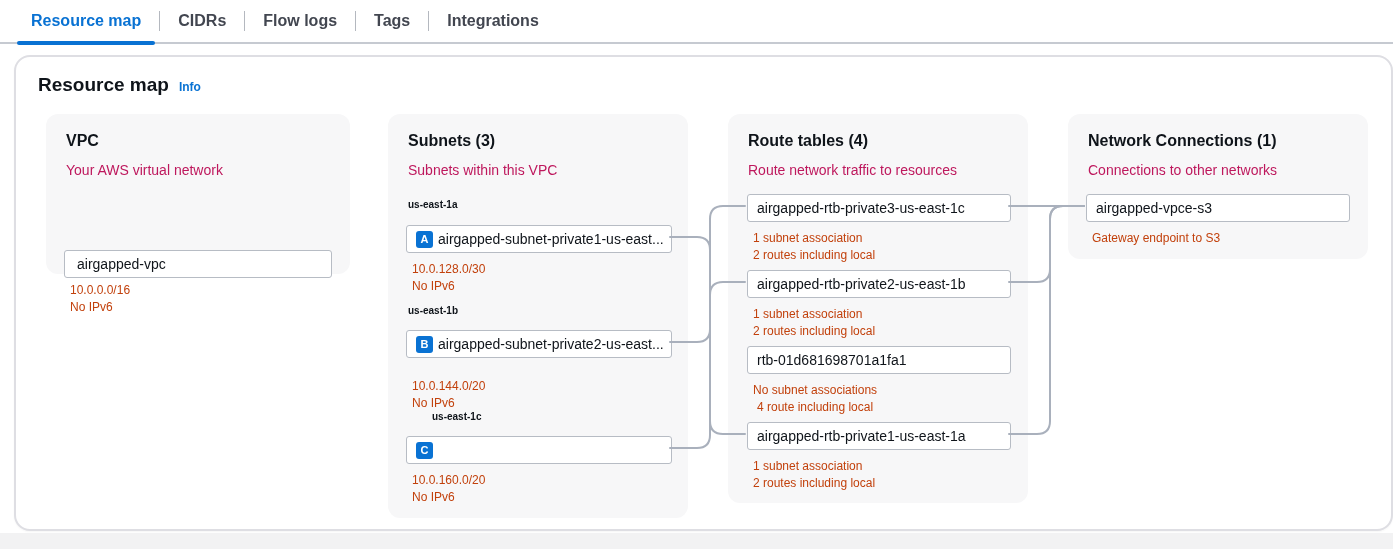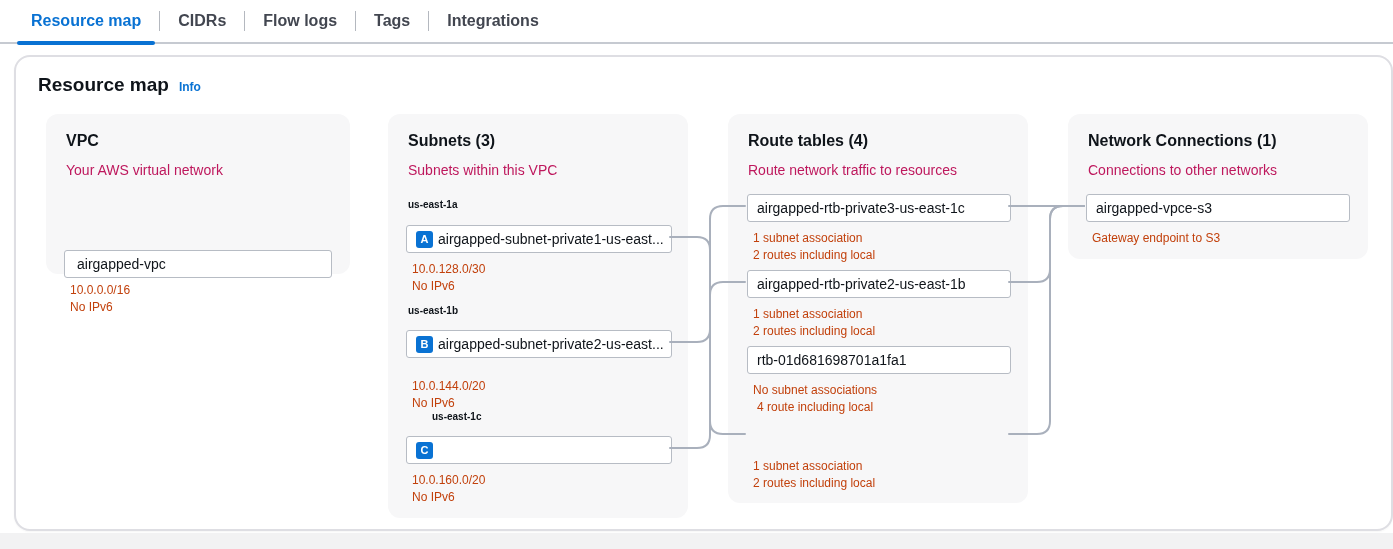--- a/index.html
+++ b/index.html
@@ -142,20 +142,23 @@
       </div>
 
       <div class="res-box" style="left:19px; top:232px; width:264px;">
         <span>rtb-01d681698701a1fa1</span>
       </div>
       <div class="details" style="left:25px; top:268px;text-align:center;">
         <div>No subnet associations</div>
         <div>4 route including local</div>
       </div>
 
+      <div class="res-box" style="left:19px; top:308px; width:264px;">
+        <span>airgapped-rtb-private1-us-east-1a</span>
+      </div>
       <div class="details" style="left:25px; top:344px;">
         <div>1 subnet association</div>
         <div>2 routes including local</div>
       </div>
     </div>
 
     <div class="card card-netconn">
       <div class="card-title">Network Connections (1)</div>
       <div class="card-subtitle">Connections to other networks</div>
       <div class="res-box" style="left:18px; top:80px; width:264px;">

